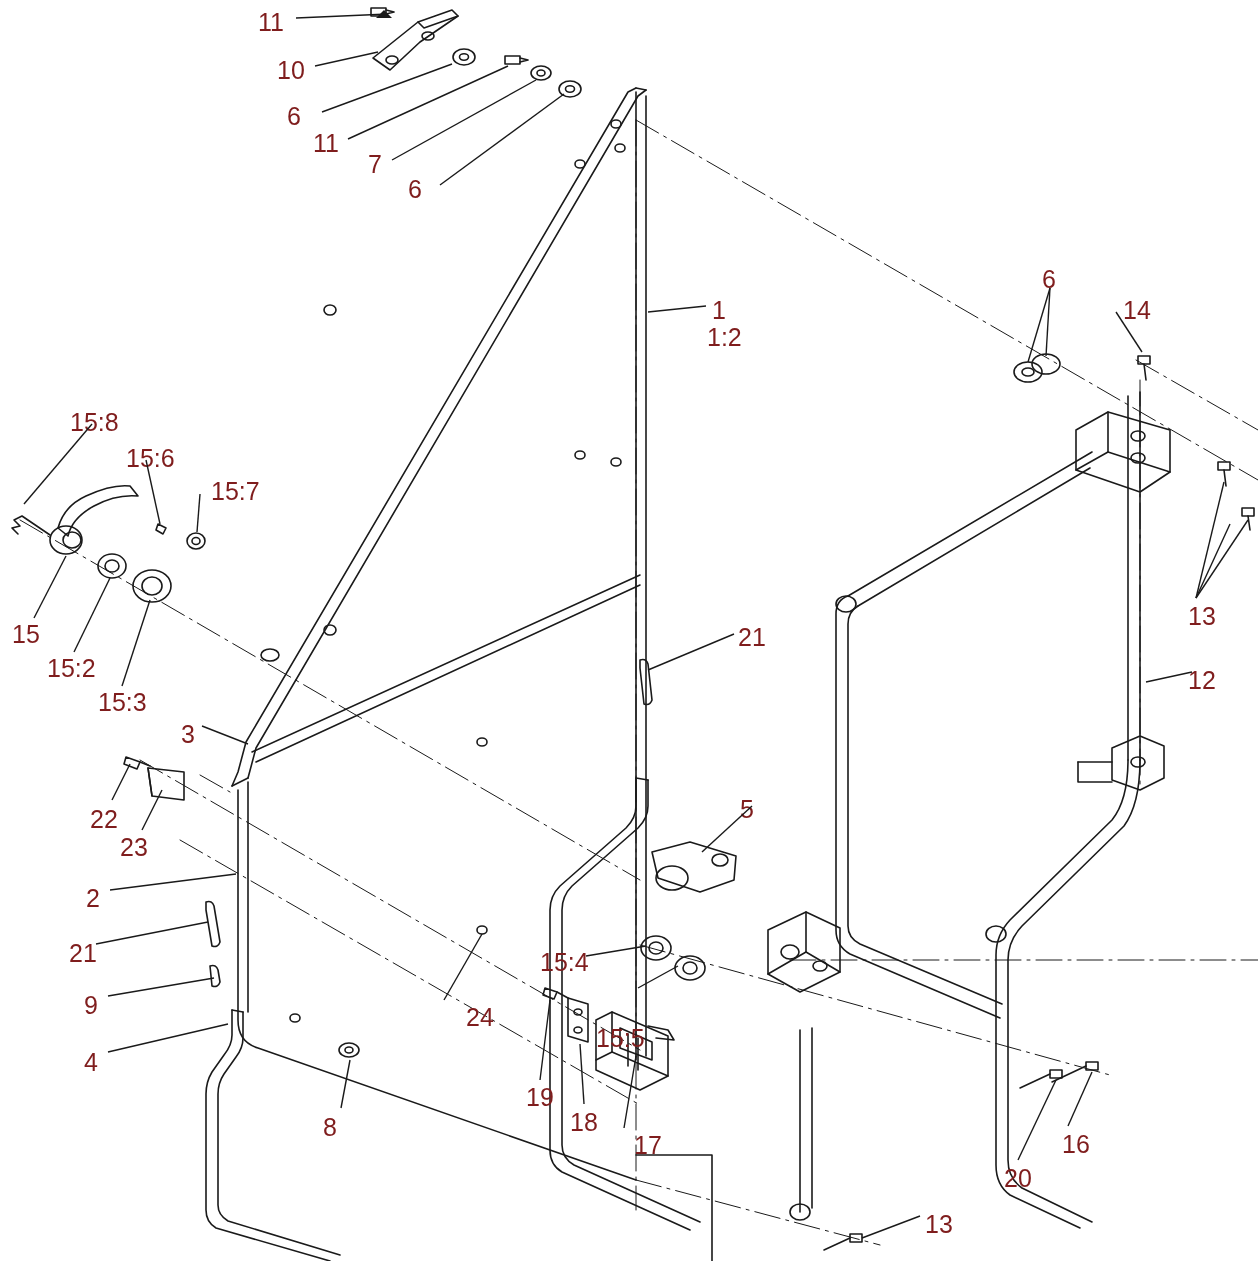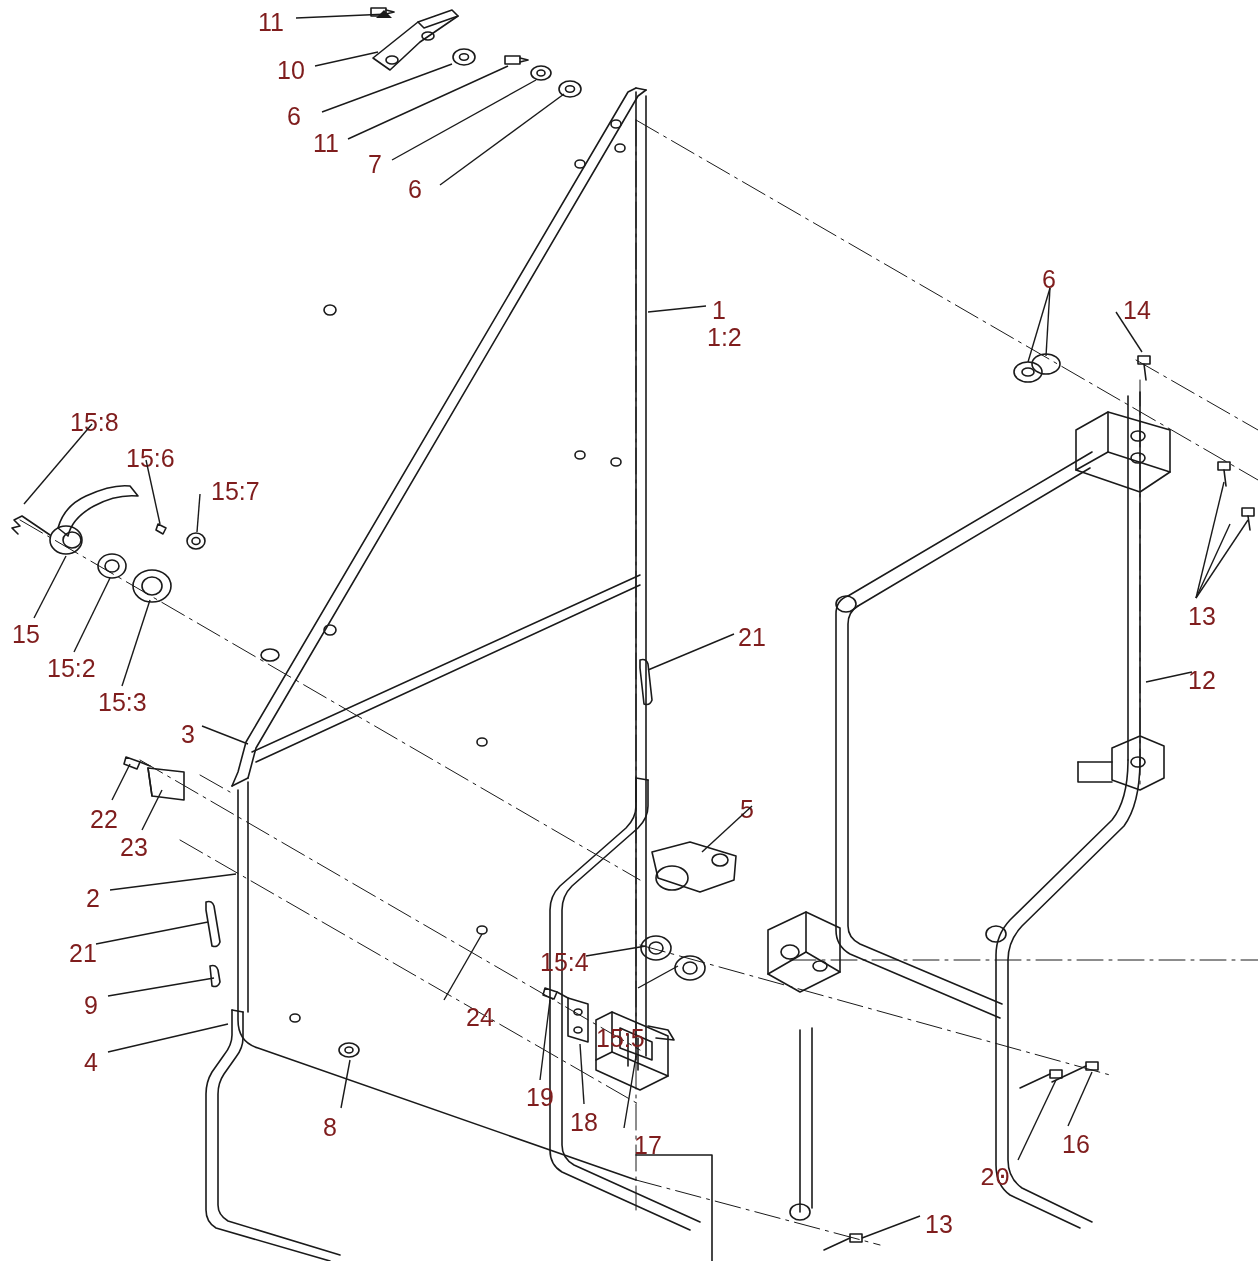--- a/index.html
+++ b/index.html
@@ -229,21 +229,21 @@
   <div class="callout" style="left:323px; top:1115px;">8</div>
   <div class="callout" style="left:426px; top:1005px;margin-left:40px;">24</div>
   <div class="callout" style="left:738px; top:625px;">21</div>
   <div class="callout" style="left:740px; top:797px;">5</div>
   <div class="callout" style="left:540px; top:950px;">15:4</div>
   <div class="callout" style="left:596px; top:982px;margin-top:44px;">15:5</div>
   <div class="callout" style="left:526px; top:1085px;">19</div>
   <div class="callout" style="left:570px; top:1110px;">18</div>
   <div class="callout" style="left:610px; top:1133px;margin-left:24px;">17</div>
   <div class="callout" style="left:1062px; top:1132px;">16</div>
-  <div class="callout" style="left:980px; top:1166px;font-family:Liberation Mono, monospace;">20</div>
+  <div class="callout" style="left:1004px; top:1166px;">20</div>
   <div class="callout" style="left:925px; top:1212px;">13</div>
 
   <svg id="leaders" style="position:absolute;left:0;top:0;width:1258px;height:1261px;pointer-events:none;" viewBox="0 0 1258 1261" xmlns="http://www.w3.org/2000/svg">
     <g stroke="#1a1a1a" stroke-width="1.4" fill="none">
       <path d="M296 18 L388 14"></path>
         <path d="M384 10 L392 18 L376 18 Z" fill="#1a1a1a" stroke="none"></path>
       <path d="M315 66 L378 52"></path>
       <path d="M322 112 L452 64"></path>
       <path d="M348 139 L508 66"></path>
       <path d="M392 160 L536 80"></path>

